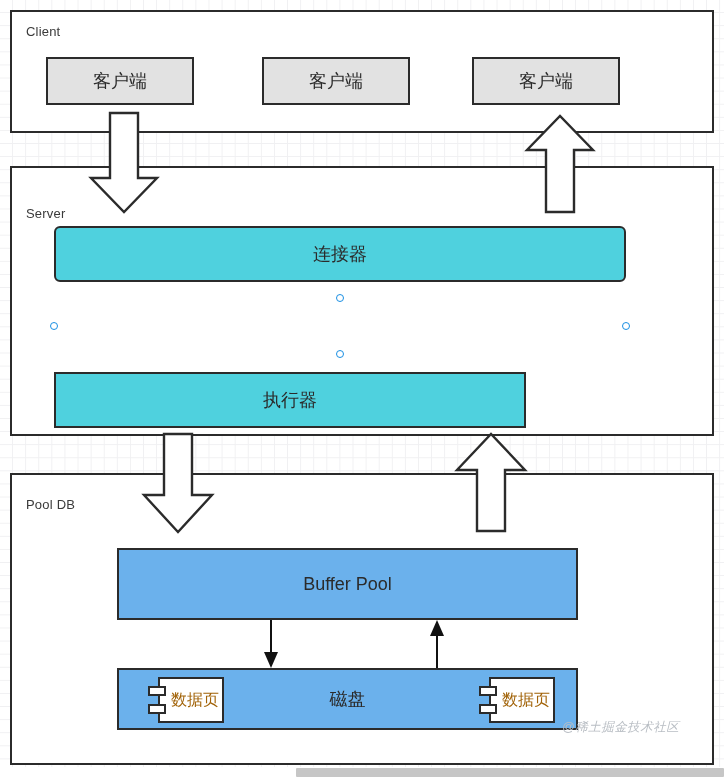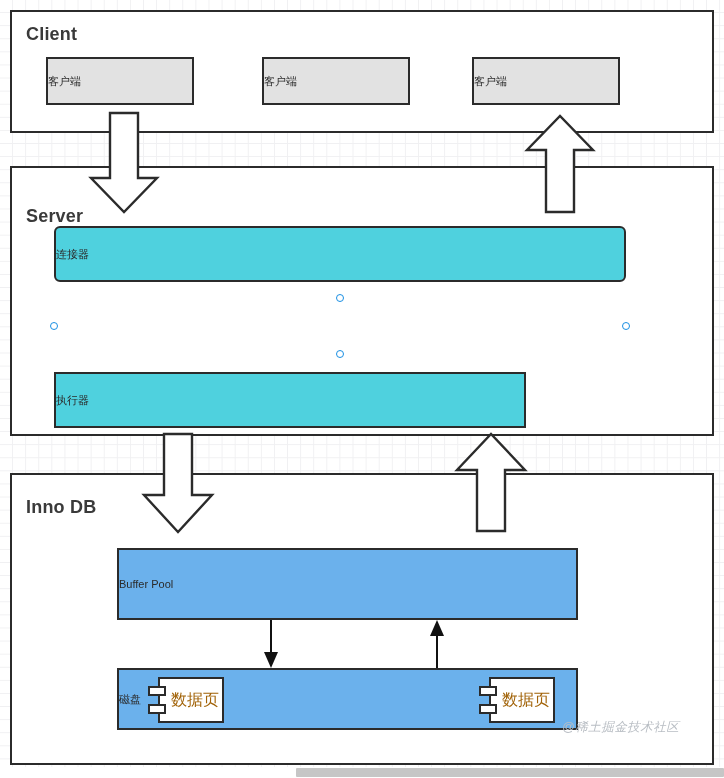--- a/index.html
+++ b/index.html
@@ -29,36 +29,35 @@
 
   
   .group {
     position: absolute;
     border: 2px solid #2b2b2b;
     background: #ffffff;
     box-sizing: border-box;
   }
   .group-label {
     position: absolute;
-    font-size: 18px;
+    font-size: 13px;
     color: #3a3a3a;
     letter-spacing: .2px;
     white-space: nowrap;
-    font-weight: bold;
   }
 
   
   .node {
     position: absolute;
     box-sizing: border-box;
     border: 2px solid #2b2b2b;
     display: flex;
     align-items: center;
-    justify-content: flex-start;
-    font-size: 11px;
+    justify-content: center;
+    font-size: 18px;
     color: #2b2b2b;
     white-space: nowrap;
   }
   .node.gray  { background: #e2e2e2; }
   .node.cyan  { background: #4fd1de; }
   .node.blue  { background: #6bb1ec; }
 
   
   .handle {
     position: absolute;
@@ -172,21 +171,21 @@
   <div class="handle" style="left:336px; top:294px;"></div>
   <div class="handle" style="left:336px; top:350px;"></div>
   <div class="handle" style="left:50px;  top:322px;"></div>
   <div class="handle" style="left:622px; top:322px;"></div>
 
   <div class="node cyan" style="left:54px; top:372px; width:472px; height:56px;">
     <span>执行器</span>
   </div>
 
   <div class="group" style="left:10px; top:473px; width:704px; height:292px;"></div>
-  <div class="group-label" style="left:26px; top:497px;">Inno DB</div>
+  <div class="group-label" style="left:26px; top:497px;">Pool DB</div>
 
   <div class="node blue" style="left:117px; top:548px; width:461px; height:72px;">
     <span>Buffer Pool</span>
   </div>
 
   <div class="node blue" style="left:117px; top:668px; width:461px; height:62px;">
     <span>磁盘</span>
   </div>
 
   <div class="comp" style="left:148px; top:677px; width:76px; height:46px; z-index:20;">

